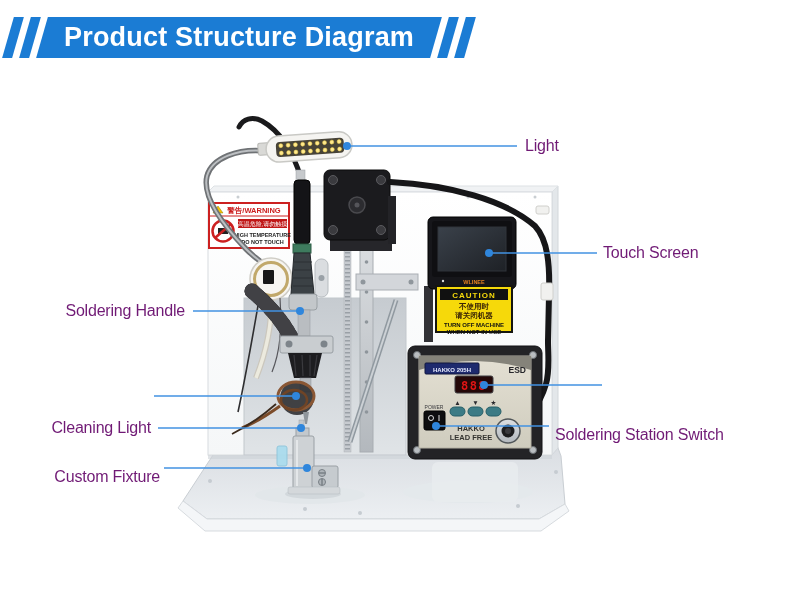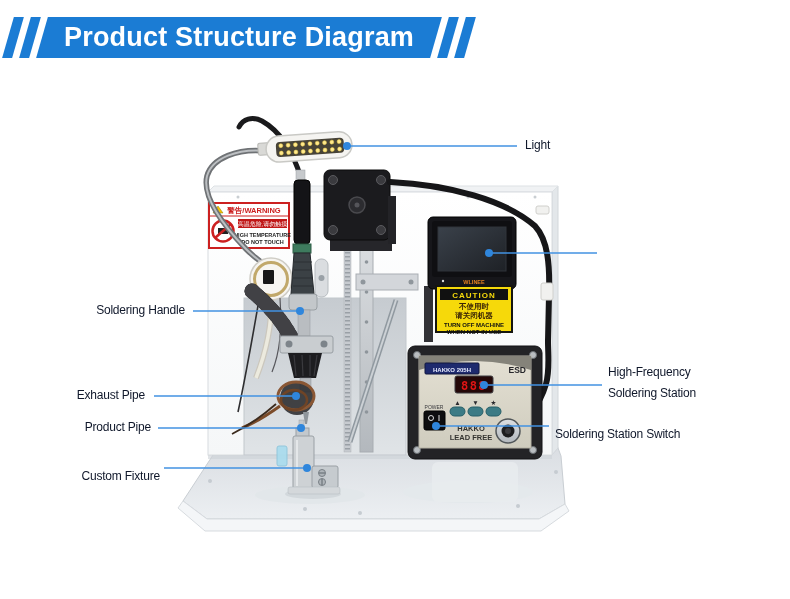--- a/index.html
+++ b/index.html
@@ -5,21 +5,21 @@
   html,body{margin:0;padding:0;background:#ffffff;}
   #stage{position:relative;width:790px;height:599px;background:#ffffff;overflow:hidden;
          font-family:"Liberation Sans",sans-serif;}
   
   .banner{position:absolute;left:8px;top:17px;height:41px;display:flex;gap:7px;align-items:stretch;}
   .banner .slash{width:10px;background:#1b7cd4;transform:skewX(-16deg);}
   .banner .main{background:#1b7cd4;transform:skewX(-16deg);display:flex;align-items:center;padding:0 22px;}
   .banner .main .txt{transform:skewX(16deg);color:#ffffff;font-size:27px;font-weight:bold;white-space:nowrap;
                      letter-spacing:0.2px;}
   
-  .label{position:absolute;font-size:12px;color:#0f172a;letter-spacing:-0.2px;white-space:nowrap;line-height:21px;}
+  .label{position:absolute;font-size:16px;color:#701a75;letter-spacing:-0.2px;white-space:nowrap;line-height:21px;}
   .label.ra{text-align:left;}
   #lbl-light{left:525px;top:135px;}
   #lbl-touch{left:603px;top:242px;}
   #lbl-hf{left:608px;top:362px;}
   #lbl-switch{left:555px;top:424px;}
   #lbl-handle{right:605px;top:300px;}
   #lbl-exhaust{right:645px;top:385px;}
   #lbl-cleaning{right:639px;top:417px;}
   #lbl-fixture{right:630px;top:457px;margin-top:9px;}
   svg{position:absolute;left:0;top:0;}
@@ -306,23 +306,19 @@
       <circle cx="484" cy="385" r="4"></circle>
       <circle cx="436" cy="426" r="4"></circle>
       <circle cx="300" cy="311" r="4"></circle>
       <circle cx="296" cy="396" r="4"></circle>
       <circle cx="301" cy="428" r="4"></circle>
       <circle cx="307" cy="468" r="4"></circle>
     </g>
   </svg>
 
   <div id="lbl-light" class="label">Light</div>
-  <div id="lbl-hf" class="label">
-    <div>High-Frequency</div>
-    <div>Soldering Station</div>
-  </div>
+  <div id="lbl-touch" class="label">Touch Screen</div>
   <div id="lbl-switch" class="label">Soldering Station Switch</div>
   <div id="lbl-handle" class="label ra">Soldering Handle</div>
-  <div id="lbl-exhaust" class="label ra">Exhaust Pipe</div>
-  <div id="lbl-cleaning" class="label ra">Product Pipe</div>
+  <div id="lbl-cleaning" class="label ra">Cleaning Light</div>
   <div id="lbl-fixture" class="label ra">Custom Fixture</div>
 
 </div>
 
 </body></html>

